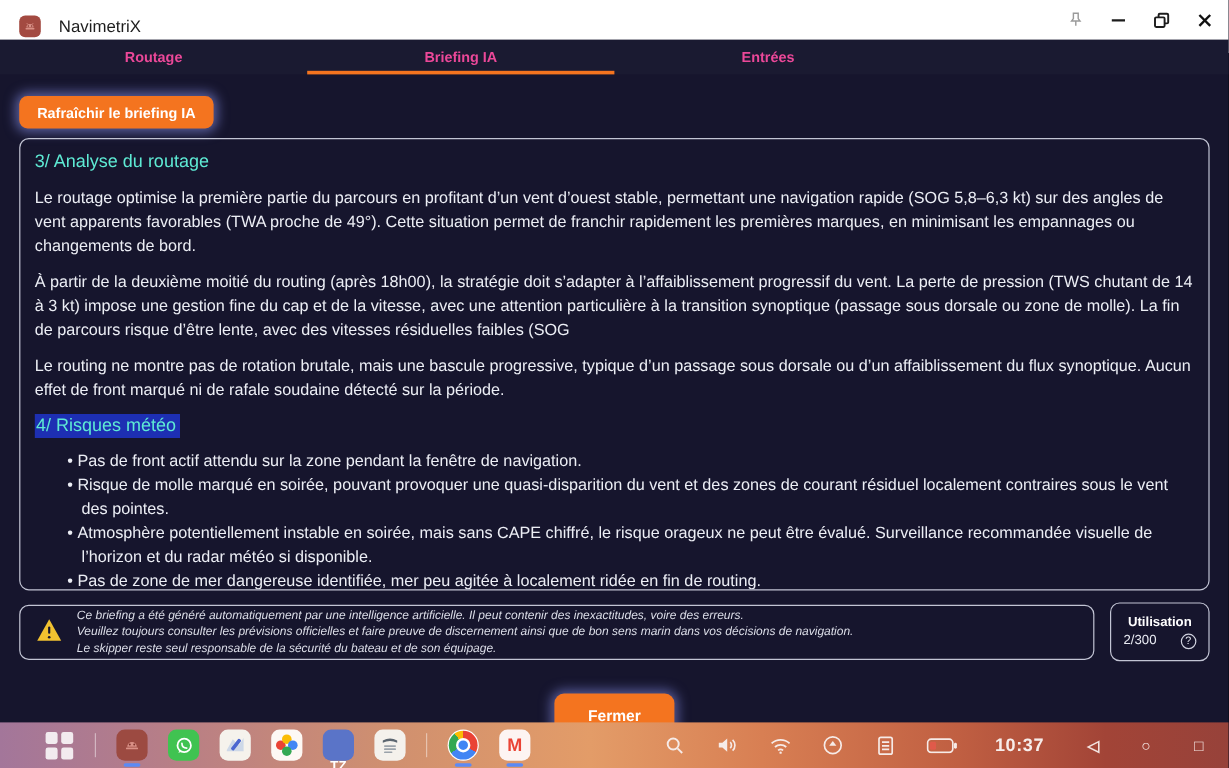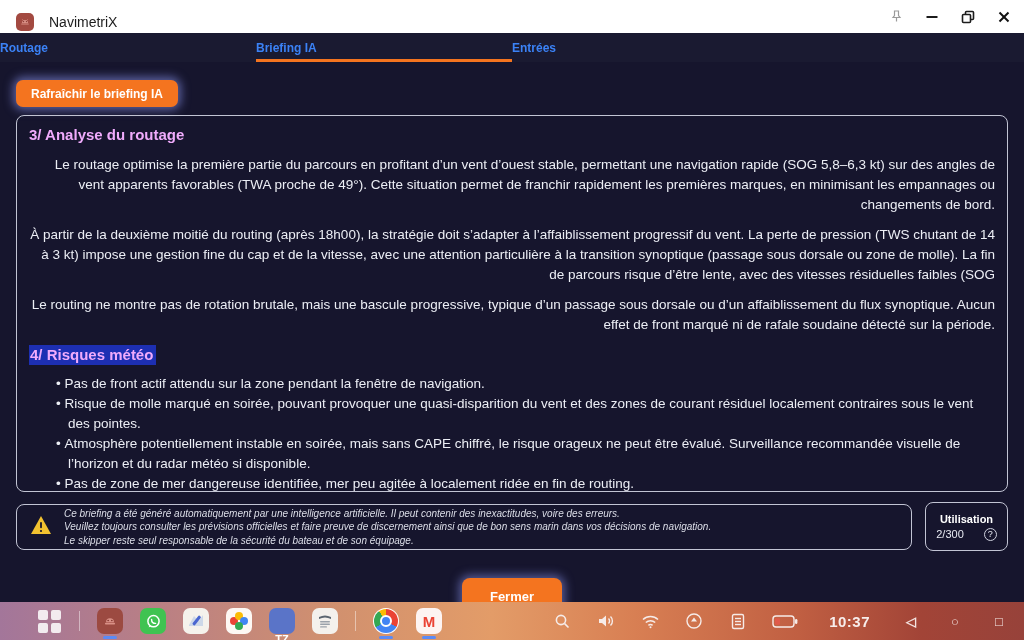--- a/index.html
+++ b/index.html
@@ -10,35 +10,35 @@
   .titlebar { position:absolute; top:0; left:0; width:1024px; height:44px; background:#ffffff;
               display:flex; align-items:center; border-bottom:1px solid #e8e8e8; }
   .app-icon { width:18px; height:18px; border-radius:5px; background:#a34a41; margin-left:16px;
               display:flex; align-items:center; justify-content:center; }
   .app-title { margin-left:15px; font-size:14px; color:#1d1d1d; }
   .win-controls { position:absolute; right:8px; top:0; height:33px; display:flex; align-items:center; gap:12px; }
   .win-btn { width:24px; height:24px; display:flex; align-items:center; justify-content:center; cursor:default; }
 
   
   .tabbar { position:absolute; top:33px; left:0; width:1024px; height:29px; background:#1a1a31; display:flex; }
-  .tab { width:256px; height:29px; display:flex; align-items:center; justify-content:flex-start;
-         color:#3b82f6; font-size:12px; font-weight:bold; position:relative; }
+  .tab { width:256px; height:29px; display:flex; align-items:center; justify-content:center;
+         color:#ec4899; font-size:12px; font-weight:bold; position:relative; }
   .tab.active::after { content:""; position:absolute; left:0; bottom:0; width:100%; height:3px; background:#f4741f; }
 
   
   .refresh-btn { position:absolute; left:16px; top:80px; height:27px; padding:0 15px; background:#f4741f;
                  color:#fff; font-size:12px; font-weight:bold; border:none; border-radius:7px;
                  box-shadow:0 0 10px 3px rgba(150,160,255,0.55); font-family:inherit; }
 
   .briefing-box { position:absolute; left:16px; top:115px; width:992px; height:377px;
                   border:1px solid #c2c4d4; border-radius:8px; padding:7px 12px 10px 12px;
                   color:#eceef5; font-size:13.5px; line-height:20px; overflow:hidden; }
-  .briefing-box h3 { font-size:15px; line-height:20px; font-weight:bold; color:#f0abfc; margin:2px 0 4px 0; }
+  .briefing-box h3 { font-size:15px; line-height:20px; font-weight:normal; color:#5eead4; margin:2px 0 4px 0; }
   .briefing-box h3.hl span { background:#1d2fb3; padding:1px 3px 2px 1px; }
-  .briefing-box p { margin:10px 0;text-align:right; }
+  .briefing-box p { margin:10px 0; }
   .briefing-box ul { list-style:none; margin:9px 0 9px 27px; }
   .briefing-box li { padding-left:12px; text-indent:-12px; line-height:20px; }
   .briefing-box li::before { content:"\2022\00a0"; }
 
   
   .disclaimer-box { position:absolute; left:16px; top:504px; width:896px; height:46px;
                     border:1px solid #c2c4d4; border-radius:8px; display:flex; align-items:center; }
   .warn-icon { margin:0 12px 0 13px; flex:0 0 auto; }
   .disclaimer-text { font-size:10px; font-style:italic; color:#dcdee8; line-height:13.4px; }
 

